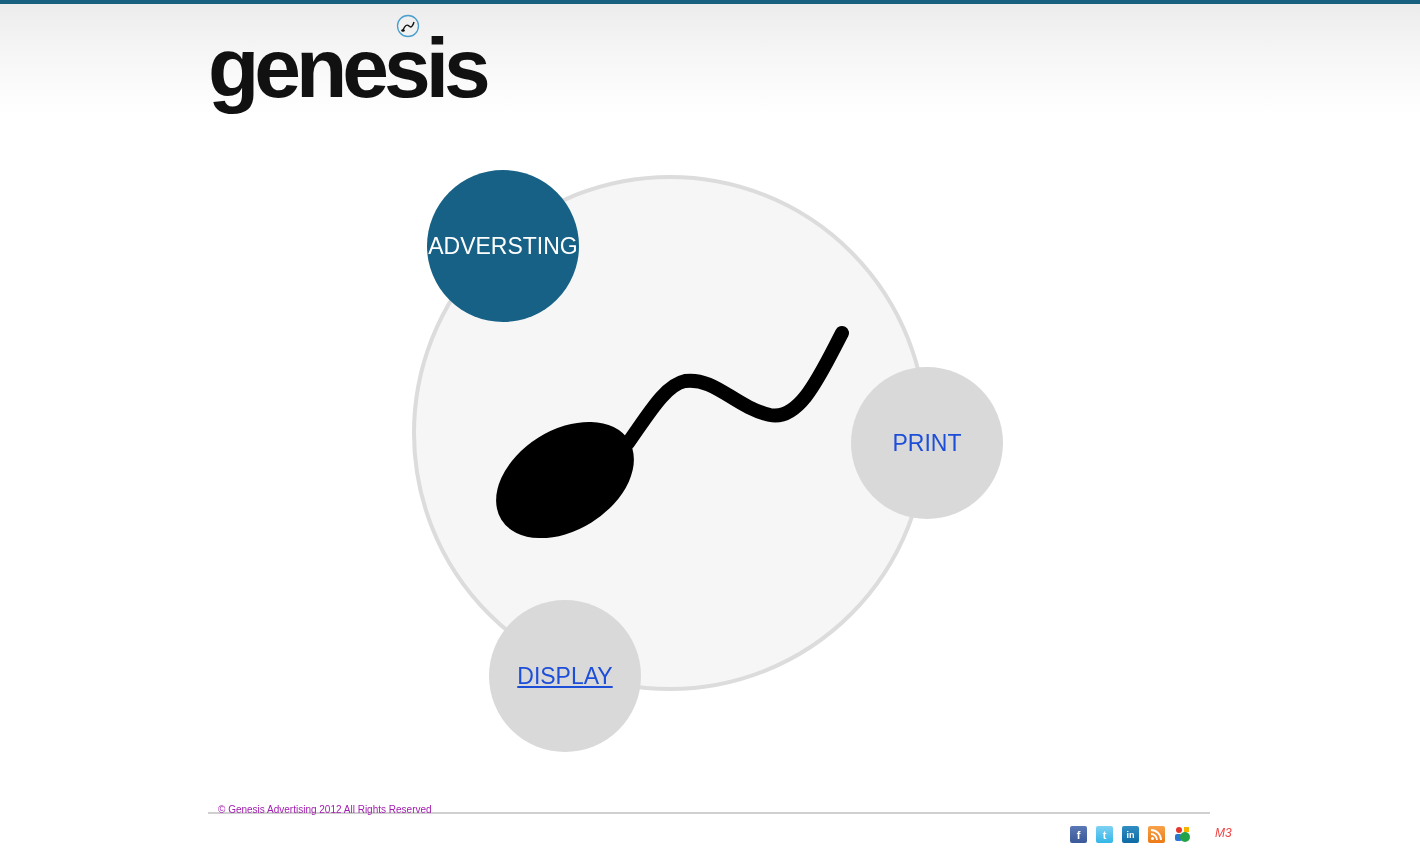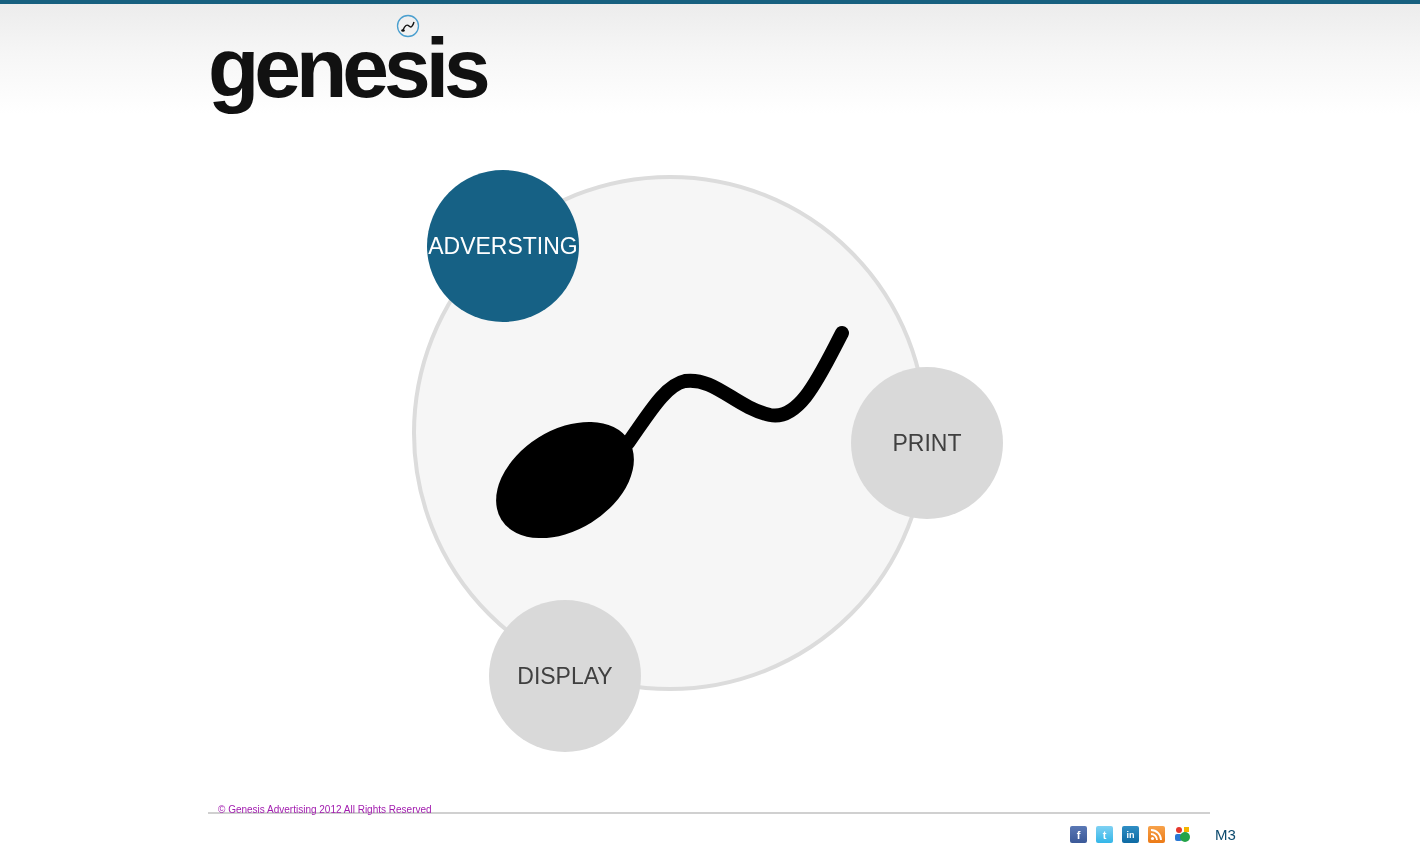--- a/index.html
+++ b/index.html
@@ -15,34 +15,34 @@
   .logo-genesis { position:absolute; left:0; top:14px; font-family:"Liberation Sans", sans-serif;
     font-size:84px; font-weight:bold; letter-spacing:-5px; color:#111; line-height:1; }
   .logo-adv { position:absolute; left:88px; top:76px; font-size:36px; color:#4a9fcf; letter-spacing:-1px; line-height:1; }
   .logo-mark { position:absolute; left:188px; top:2px; width:24px; height:24px; }
   .big-circle { position:absolute; left:412px; top:175px; width:508px; height:508px;
     border-radius:50%; background:#f6f6f6; border:4px solid #dcdcdc; }
   .sperm { position:absolute; left:480px; top:315px; width:380px; height:240px; }
   .node { position:absolute; width:152px; height:152px; border-radius:50%;
     display:flex; align-items:center; justify-content:center; font-size:23px; cursor:pointer; }
   .node.active { background:#166185; color:#ffffff; }
-  .node.inactive { background:#d9d9d9; color:#404040; }
+  .node.inactive { background:#d9d9d9; color:#1d4ed8; }
   .node-adv { left:427px; top:170px; }
   .node-print { left:851px; top:367px; }
-  .node-display { left:489px; top:600px; }
+  .node-display { left:489px; top:600px;text-decoration:underline; }
   .footer-line { position:absolute; left:208px; top:812px; width:1002px; height:2px; background:#d0d0d0; }
   .copyright { position:absolute; left:218px; top:804px; font-size:10px; color:#a21caf; }
   .social { position:absolute; top:826px; width:17px; height:17px; border-radius:2px;
     color:#fff; font-size:11px; font-weight:bold; display:flex; align-items:center; justify-content:center; }
   .s-fb { left:1070px; background:linear-gradient(#5a78b5,#3b5998); }
   .s-tw { left:1096px; background:linear-gradient(#7fd1f3,#33b6e8); }
   .s-in { left:1122px; background:linear-gradient(#2f8ec4,#0e6aa3); font-size:9px;text-align:right; }
   .s-rss { left:1148px; background:linear-gradient(#f7a24b,#ec7a16); }
   .s-g { left:1174px; background:transparent; }
-  .m3 { position:absolute; left:1215px; top:826px; font-size:15px; color:#0c4a6e; }
+  .m3 { position:absolute; left:1215px; top:826px; font-size:12px; color:#ef4444;font-style:italic; }
 </style>
 </head>
 <body>
 
 <div class="topbar"></div>
 <div class="header-grad"></div>
 
 <div class="logo">
   <svg class="logo-mark" viewBox="0 0 24 24">
     <circle cx="12" cy="12" r="10.5" fill="none" stroke="#4a9fcf" stroke-width="1.3"></circle>

